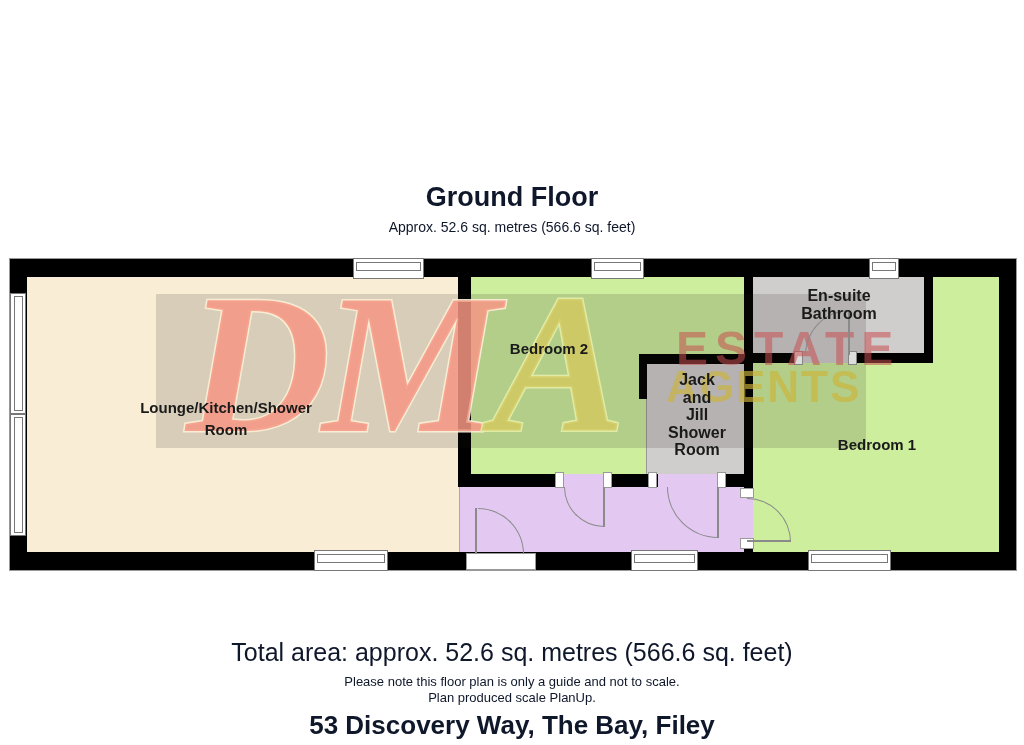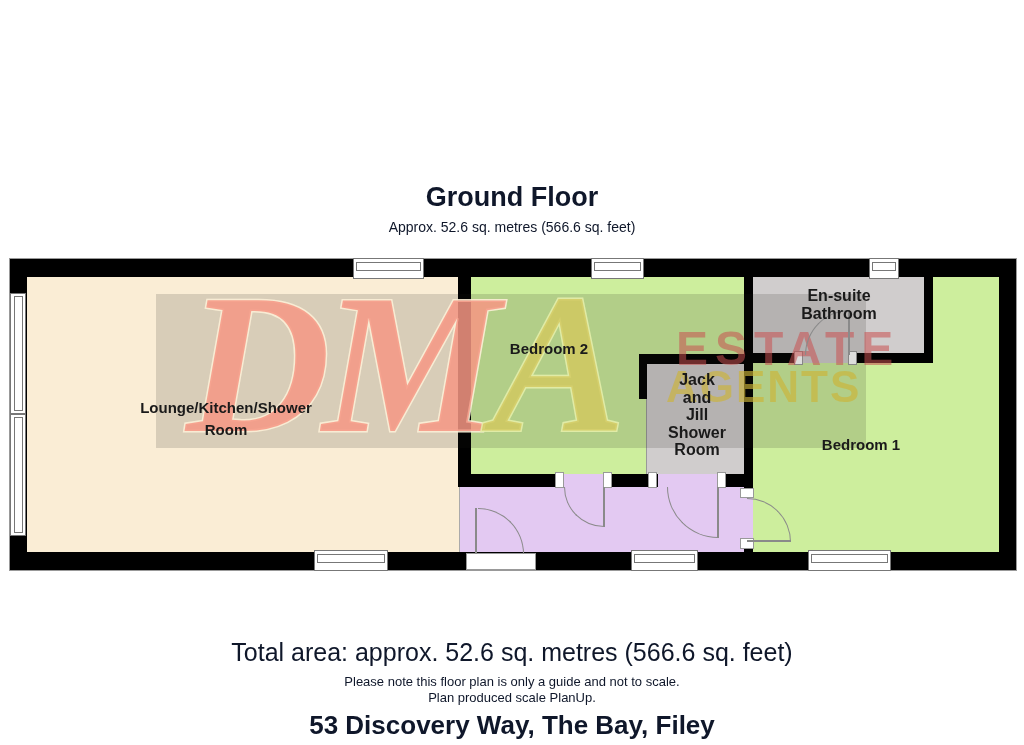--- a/index.html
+++ b/index.html
@@ -163,19 +163,19 @@
   <div class="rlabel fs19" style="left:56px;top:138px;width:320px;">Lounge/Kitchen/Shower
 Room</div>
   <div class="rlabel fs19" style="left:439px;top:79px;width:200px;">Bedroom 2</div>
   <div class="rlabel fs16" style="left:749px;top:28px;width:160px;">En-suite
 Bathroom</div>
   <div class="rlabel fs16" style="left:627px;top:112px;width:120px;">Jack
 and
 Jill
 Shower
 Room</div>
-  <div class="rlabel fs19" style="left:751px;top:175px;width:200px;">Bedroom 1</div>
+  <div class="rlabel fs19" style="left:767px;top:175px;width:200px;">Bedroom 1</div>
 </div>
 
 <div class="ctr f-total">Total area: approx. 52.6 sq. metres (566.6 sq. feet)</div>
 <div class="ctr f-note1">Please note this floor plan is only a guide and not to scale.</div>
 <div class="ctr f-note2">Plan produced scale PlanUp.</div>
 <div class="ctr f-addr">53 Discovery Way, The Bay, Filey</div>
 
 </body></html>

